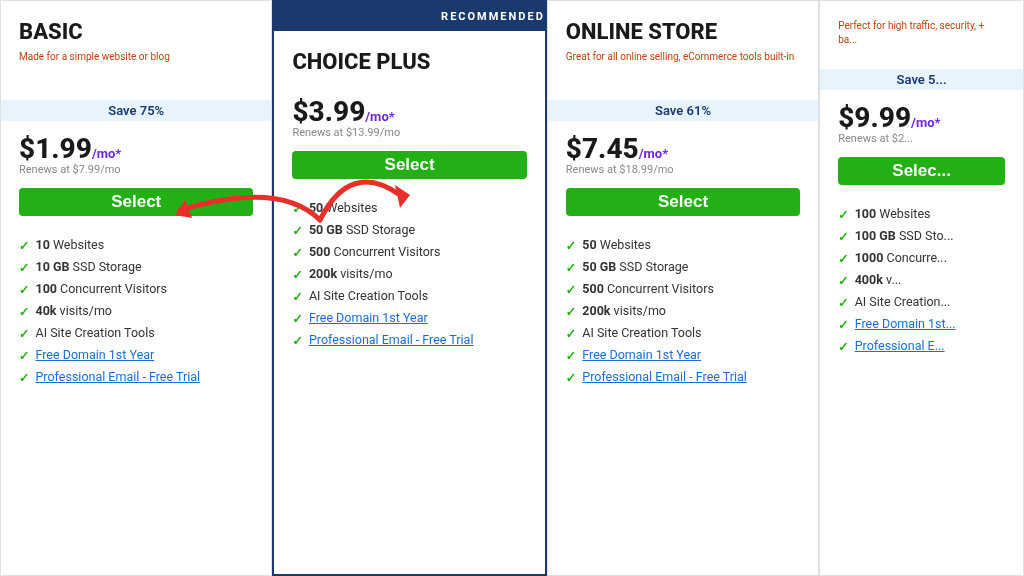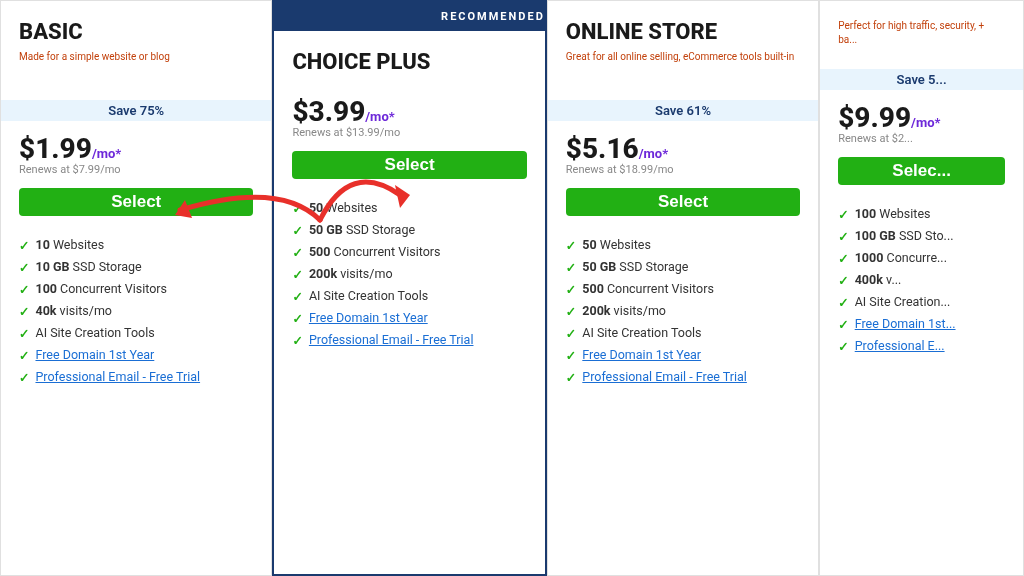--- a/index.html
+++ b/index.html
@@ -238,21 +238,21 @@
       </ul>
     </div>
     <div class="plan-card">
     <div class="plan-header">
       <div class="plan-name">ONLINE STORE</div>
       <div class="plan-desc">Great for all online selling, eCommerce tools built-in</div>
     </div>
     <div class="savings-bar">Save 61%</div>
     <div class="price-section">
       <div class="price-main">
-        <span class="price-dollar">$5.16</span>
+        <span class="price-dollar">$7.45</span>
         <span class="price-cents">/mo*</span>
       </div>
       <div class="price-renews">Renews at $18.99/mo</div>
     </div>
     <button class="select-btn">Select</button>
     <ul class="features-list">
   <li>
         <span class="check-icon">✓</span>
         <span><strong class="feature-bold">50</strong> Websites</span>
       </li>

